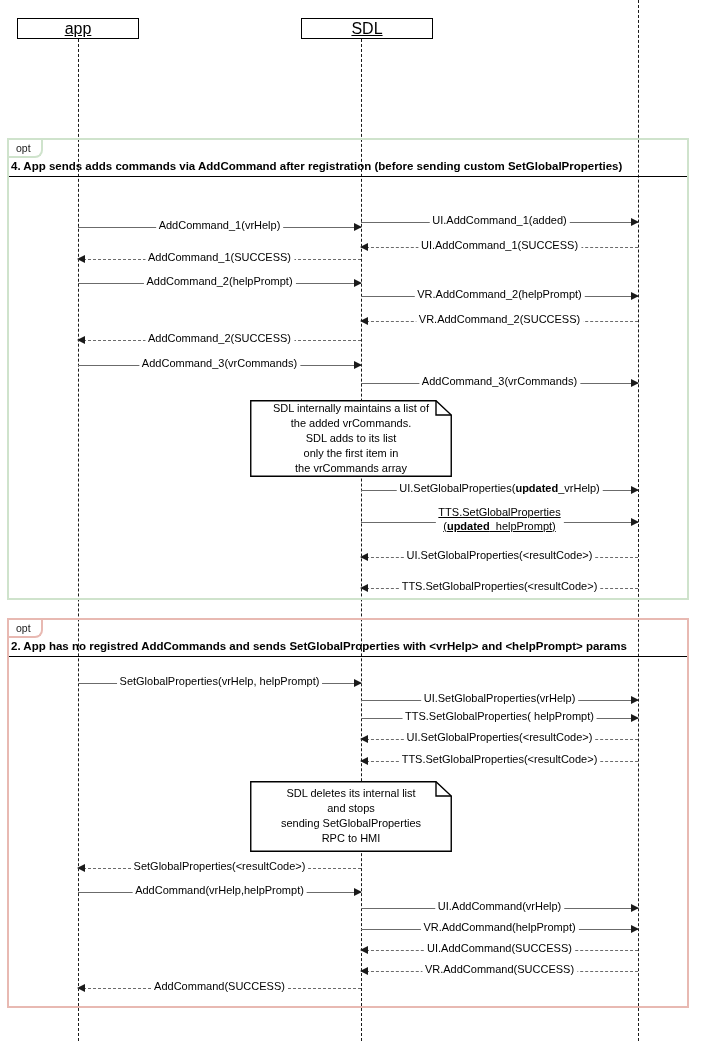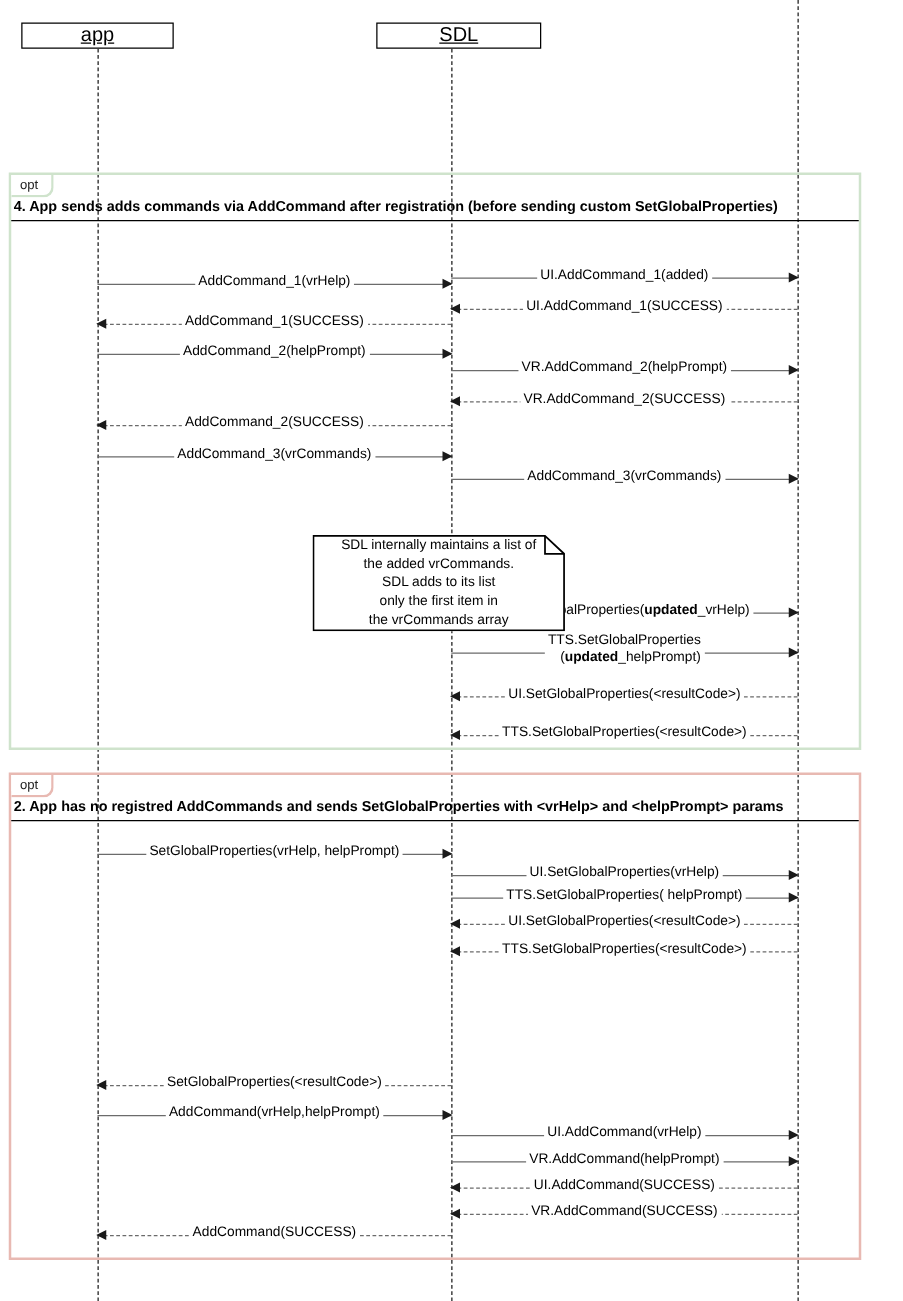--- a/index.html
+++ b/index.html
@@ -138,22 +138,23 @@
     top: -9px;
     background: #ffffff;
     padding: 0 3px;
     font-size: 11px;
     color: #000;
     white-space: nowrap;
     line-height: 15px;
   }
   .msg .label.two-line {
     top: -17px;
-    text-align: right;
+    text-align: center;
     line-height: 14px;
+    text-decoration: underline;
   }
   .msg .label b { font-weight: bold; }
 
   
   .note {
     position: absolute;
     box-sizing: border-box;
     background: #ffffff;
     z-index: 9;
     font-size: 11px;
@@ -254,21 +255,21 @@
     <div class="head"></div>
     <div class="label">AddCommand_3(vrCommands)</div>
   </div>
 
   <div class="msg to-right solid" style="left:361px; top:383px; width:277px;">
     <div class="line"></div>
     <div class="head"></div>
     <div class="label">AddCommand_3(vrCommands)</div>
   </div>
 
-  <div class="note" style="left:250px; top:400px; width:202px; height:77px;margin-top:28px;">
+  <div class="note" style="left:250px; top:400px; width:202px; height:77px;">
     <svg width="202" height="77" viewBox="0 0 202 77">
       <path d="M0.75 0.75 H186 L201.25 15 V76.25 H0.75 Z" fill="#ffffff" stroke="#000000" stroke-width="1.4"></path>
       <path d="M186 0.75 V15 H201.25" fill="none" stroke="#000000" stroke-width="1.4"></path>
     </svg>
     <div class="note-body">SDL internally maintains a list of
 the added vrCommands.
 SDL adds to its list
 only the first item in
 the vrCommands array</div>
   </div>
@@ -327,20 +328,30 @@
     <div class="head"></div>
     <div class="label">UI.SetGlobalProperties(&lt;resultCode&gt;)</div>
   </div>
 
   <div class="msg to-left dashed" style="left:361px; top:761px; width:277px;">
     <div class="line"></div>
     <div class="head"></div>
     <div class="label">TTS.SetGlobalProperties(&lt;resultCode&gt;)</div>
   </div>
 
+  <div class="note" style="left:250px; top:781px; width:202px; height:71px;">
+    <svg width="202" height="71" viewBox="0 0 202 71">
+      <path d="M0.75 0.75 H186 L201.25 15 V70.25 H0.75 Z" fill="#ffffff" stroke="#000000" stroke-width="1.4"></path>
+      <path d="M186 0.75 V15 H201.25" fill="none" stroke="#000000" stroke-width="1.4"></path>
+    </svg>
+    <div class="note-body">SDL deletes its internal list
+and stops
+sending SetGlobalProperties
+RPC to HMI</div>
+  </div>
 
   <div class="msg to-left dashed" style="left:78px; top:868px; width:283px;">
     <div class="line"></div>
     <div class="head"></div>
     <div class="label">SetGlobalProperties(&lt;resultCode&gt;)</div>
   </div>
 
   <div class="msg to-right solid" style="left:78px; top:892px; width:283px;">
     <div class="line"></div>
     <div class="head"></div>

